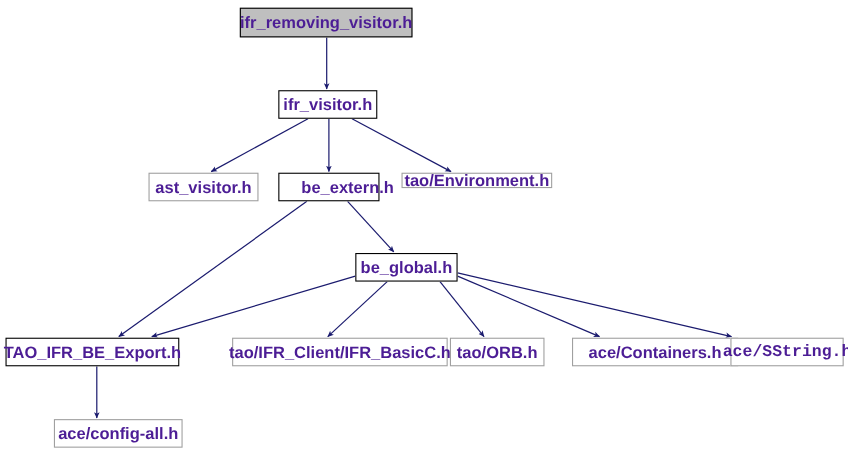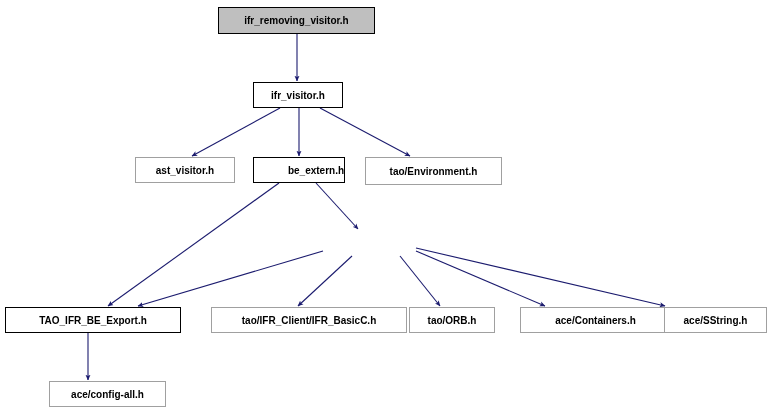--- a/index.html
+++ b/index.html
@@ -22,23 +22,23 @@
     top: 0;
     width: 771px;
     height: 411px;
   }
   .node {
     position: absolute;
     box-sizing: border-box;
     display: flex;
     align-items: center;
     justify-content: center;
-    font-size: 10px;
+    font-size: 15px;
     font-weight: bold;
-    color: #000000;
+    color: #4c1d95;
     letter-spacing: 0px;
     white-space: nowrap;
     z-index: 2;
   }
   .node.root {
     background: #bfbfbf;
     border: 1px solid #000000;
   }
   .node.expandable {
     background: #ffffff;
@@ -81,34 +81,37 @@
     </div>
     <div class="node expandable" style="left: 253px; top: 82px; width: 90px; height: 26px;">
       <span class="node-label">ifr_visitor.h</span>
     </div>
     <div class="node leaf" style="left: 135px; top: 157px; width: 100px; height: 26px;">
       <span class="node-label">ast_visitor.h</span>
     </div>
     <div class="node expandable" style="left: 253px; top: 157px; width: 92px; height: 26px; padding-left: 34px;">
       <span class="node-label">be_extern.h</span>
     </div>
-    <div class="node leaf" style="left: 365px; top: 157px; width: 137px; height: 28px;">
+    <div class="node leaf" style="left: 365px; top: 157px; width: 137px; height: 14px;">
       <span class="node-label">tao/Environment.h</span>
     </div>
-    <div class="node expandable" style="left: 5px; top: 307px; width: 176px; height: 26px;">
+    <div class="node expandable" style="left: 323px; top: 230px; width: 93px; height: 26px;">
+      <span class="node-label">be_global.h</span>
+    </div>
+    <div class="node expandable" style="left: 5px; top: 307px; width: 158px; height: 26px;">
       <span class="node-label">TAO_IFR_BE_Export.h</span>
     </div>
     <div class="node leaf" style="left: 188px; top: 307px; width: 196px; height: 26px; margin-left: 23px;">
       <span class="node-label">tao/IFR_Client/IFR_BasicC.h</span>
     </div>
     <div class="node leaf" style="left: 409px; top: 307px; width: 86px; height: 26px;">
       <span class="node-label">tao/ORB.h</span>
     </div>
     <div class="node leaf" style="left: 520px; top: 307px; width: 151px; height: 26px;">
       <span class="node-label">ace/Containers.h</span>
     </div>
-    <div class="node leaf" style="left: 664px; top: 307px; width: 103px; height: 26px;">
+    <div class="node leaf" style="left: 664px; top: 307px; width: 103px; height: 26px; font-family: Liberation Mono, monospace;">
       <span class="node-label">ace/SString.h</span>
     </div>
     <div class="node leaf" style="left: 29px; top: 381px; width: 117px; height: 26px; margin-left: 20px;">
       <span class="node-label">ace/config-all.h</span>
     </div>
   </div>
 
 </body></html>

